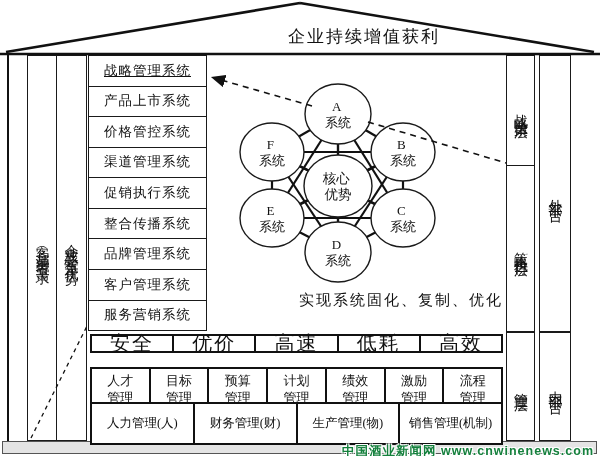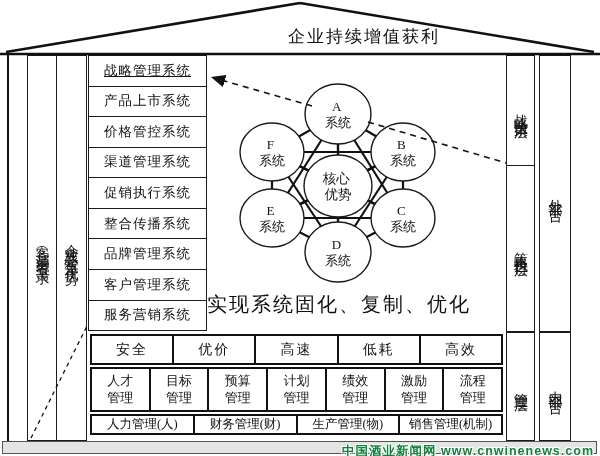--- a/index.html
+++ b/index.html
@@ -38,37 +38,37 @@
   }
   .sys-item{
     flex:1;display:flex;align-items:center;justify-content:center;
     font-size:13.5px;letter-spacing:1px;border-top:1.5px solid #1a1a1a;
   }
   .sys-item:first-child{border-top:none;text-decoration:underline;}
   
   #network-svg{position:absolute;left:207px;top:56px;z-index:10;}
   #network-svg text{font-family:"Liberation Serif","DejaVu Serif",serif;}
   .net-caption{
-    position:absolute;left:207px;top:291px;width:296px;text-align:left;
-    font-size:20px;letter-spacing:2px;z-index:11;
+    position:absolute;left:207px;top:291px;width:296px;text-align:right;
+    font-size:15px;letter-spacing:2px;z-index:11;
   }
   
   .grid-row{
     position:absolute;left:90px;width:413px;display:flex;
     border:2px solid #111;background:#fff;z-index:5;
   }
   .grid-cell{
     flex:1;display:flex;align-items:center;justify-content:center;
     border-left:2px solid #111;text-align:center;
   }
   .grid-cell:first-child{border-left:none;}
-  #grid-goals{top:334px;height:31px;font-size:14px;letter-spacing:2px;}
+  #grid-goals{top:334px;height:19px;font-size:20px;letter-spacing:2px;}
   #grid-mgmt{top:367px;height:45px;font-size:13px;line-height:1.25;}
   #grid-mgmt .grid-cell{white-space:pre-line;}
-  #grid-base{top:414px;height:21px;font-size:12.5px;align-items:center;}
+  #grid-base{top:402px;height:43px;font-size:12.5px;}
   
   .slab{
     position:absolute;left:2px;top:441px;width:595px;height:13px;
     background:#e4e4e4;border:1px solid #555;z-index:3;
   }
   .watermark{
     position:absolute;right:6px;top:443px;z-index:40;
     font-family:Liberation Sans, sans-serif;
     font-size:12.5px;font-weight:bold;color:#15803d;letter-spacing:1px;
     text-shadow:1px 1px 0 #fff,-1px -1px 0 #fff,1px -1px 0 #fff,-1px 1px 0 #fff;

